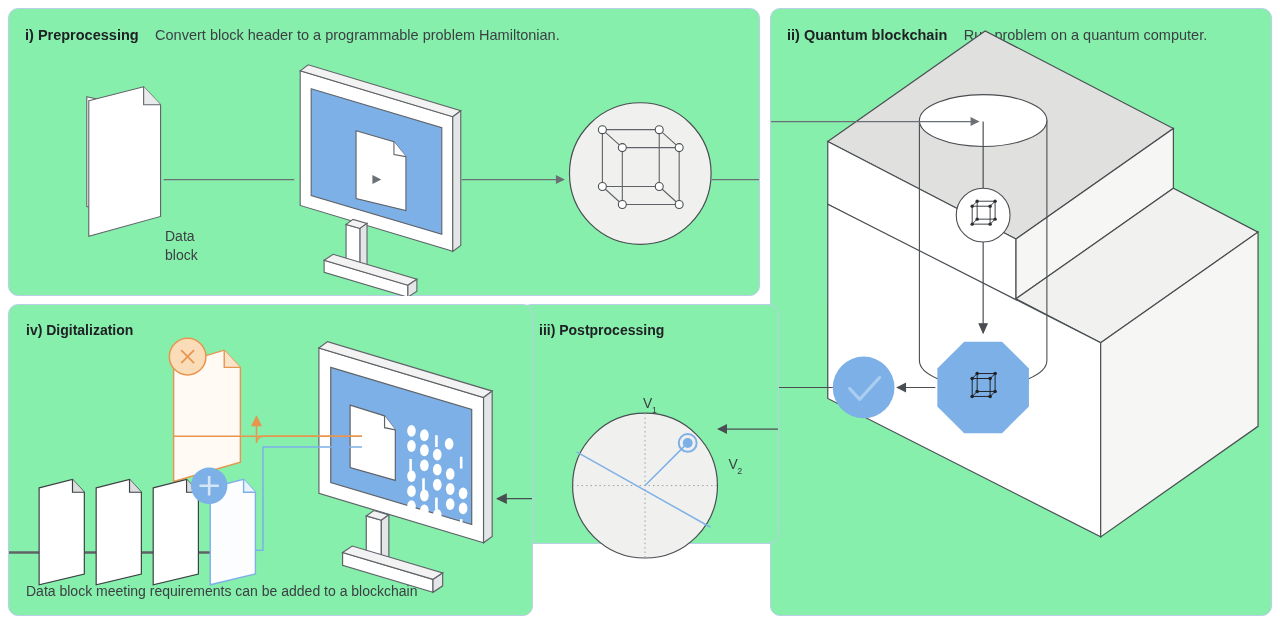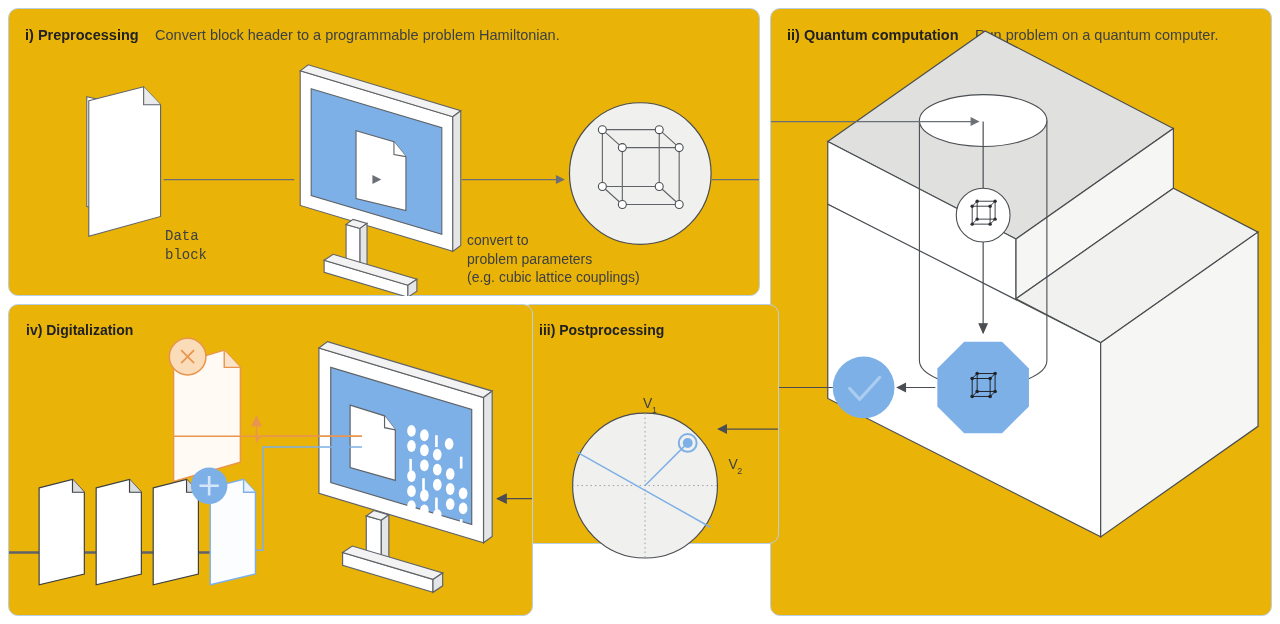--- a/index.html
+++ b/index.html
@@ -4,21 +4,21 @@
 <style>
   html,body{margin:0;padding:0;background:#ffffff;}
   body{
     width:1280px;height:624px;position:relative;overflow:hidden;
     font-family:"Liberation Sans","DejaVu Sans",sans-serif;
     color:#3c4043;
   }
   #root{position:absolute;inset:0;}
   .panel{
     position:absolute;
-    background:#eab308;
+    background:#86efac;
     border:1.4px solid #b9cfe4;
     border-radius:10px;
     box-sizing:border-box;
   }
   #panel-i   {left:8px;  top:8px;   width:752px; height:288px;}
   #panel-ii  {left:770px;top:8px;   width:502px; height:608px;}
   #panel-iii {left:521px;top:304px; width:258px; height:240px;}
   #panel-iv  {left:8px;  top:304px; width:525px; height:312px;}
 
   .hdr{position:absolute;white-space:nowrap;}
@@ -32,25 +32,22 @@
 </head>
 <body>
 
 <div id="root">
 
   <div class="panel" id="panel-i">
     <div class="hdr" style="left:16px;top:17px;">
       <span class="num">i) Preprocessing</span>
       <span class="desc" style="padding-left:12px;">Convert block header to a programmable problem Hamiltonian.</span>
     </div>
-    <div class="blk" style="left:156px;top:218px;font-family:Liberation Mono, monospace;">Data
+    <div class="blk" style="left:156px;top:218px;">Data
 block</div>
-    <div class="blk" style="left:458px;top:222px;">convert to
-problem parameters
-(e.g. cubic lattice couplings)</div>
 
     <svg class="svgwrap" viewBox="0 0 752 288">
 
       <g stroke="#5f6368" stroke-width="1.1" fill="#ffffff">
         <path d="M78 88 L132 100 L132 210 L78 198 Z" transform="skewY(0)"></path>
       </g>
       <g stroke="#5f6368" stroke-width="1.1">
         <path d="M80 92 L135 78 L152 96 L152 208 L80 228 Z" fill="#ffffff"></path>
         <path d="M135 78 L135 96 L152 96" fill="#e9eaec"></path>
       </g>
@@ -116,21 +113,21 @@
       </g>
 
       <g stroke="#6b7076" stroke-width="1.2" fill="none">
         <path d="M705 171 L752 171"></path>
       </g>
     </svg>
   </div>
 
   <div class="panel" id="panel-ii">
     <div class="hdr" style="left:16px;top:17px;">
-      <span class="num">ii) Quantum computation</span>
+      <span class="num">ii) Quantum blockchain</span>
       <span class="desc" style="padding-left:12px;">Run problem on a  quantum computer.</span>
     </div>
     <div class="blk" style="left:248px;top:127px;">map
 problem
 to QPU</div>
     <div class="blk" style="left:248px;top:392px;">Advantage
 or Advantage2
 processor</div>
     <div class="blk" style="left:68px;top:367px;font-size:14px;">Results</div>
 
@@ -261,20 +258,21 @@
 
       <g stroke="#4a4e52" stroke-width="1.2" fill="none">
         <path d="M120 180 L120 180"></path>
         <path d="M112 178 L112 178"></path>
       </g>
     </svg>
   </div>
 
   <div class="panel" id="panel-iv">
     <div class="blk bld" style="left:17px;top:16px;">iv) Digitalization</div>
+    <div class="blk" style="left:17px;top:277px;font-size:14px;">Data block meeting requirements can be added to a blockchain</div>
 
     <svg class="svgwrap" viewBox="0 0 486 312">
 
       <g stroke="#4a4e52" stroke-width="1.2" fill="none">
         <path d="M486 180 L454 180"></path>
         <path d="M454 180 l8 -4 v8 z" fill="#4a4e52"></path>
       </g>
 
       <g stroke="#5f6368" stroke-width="1.1">
         <path d="M288 40 L441 86 L441 221 L288 175 Z" fill="#ffffff"></path>

